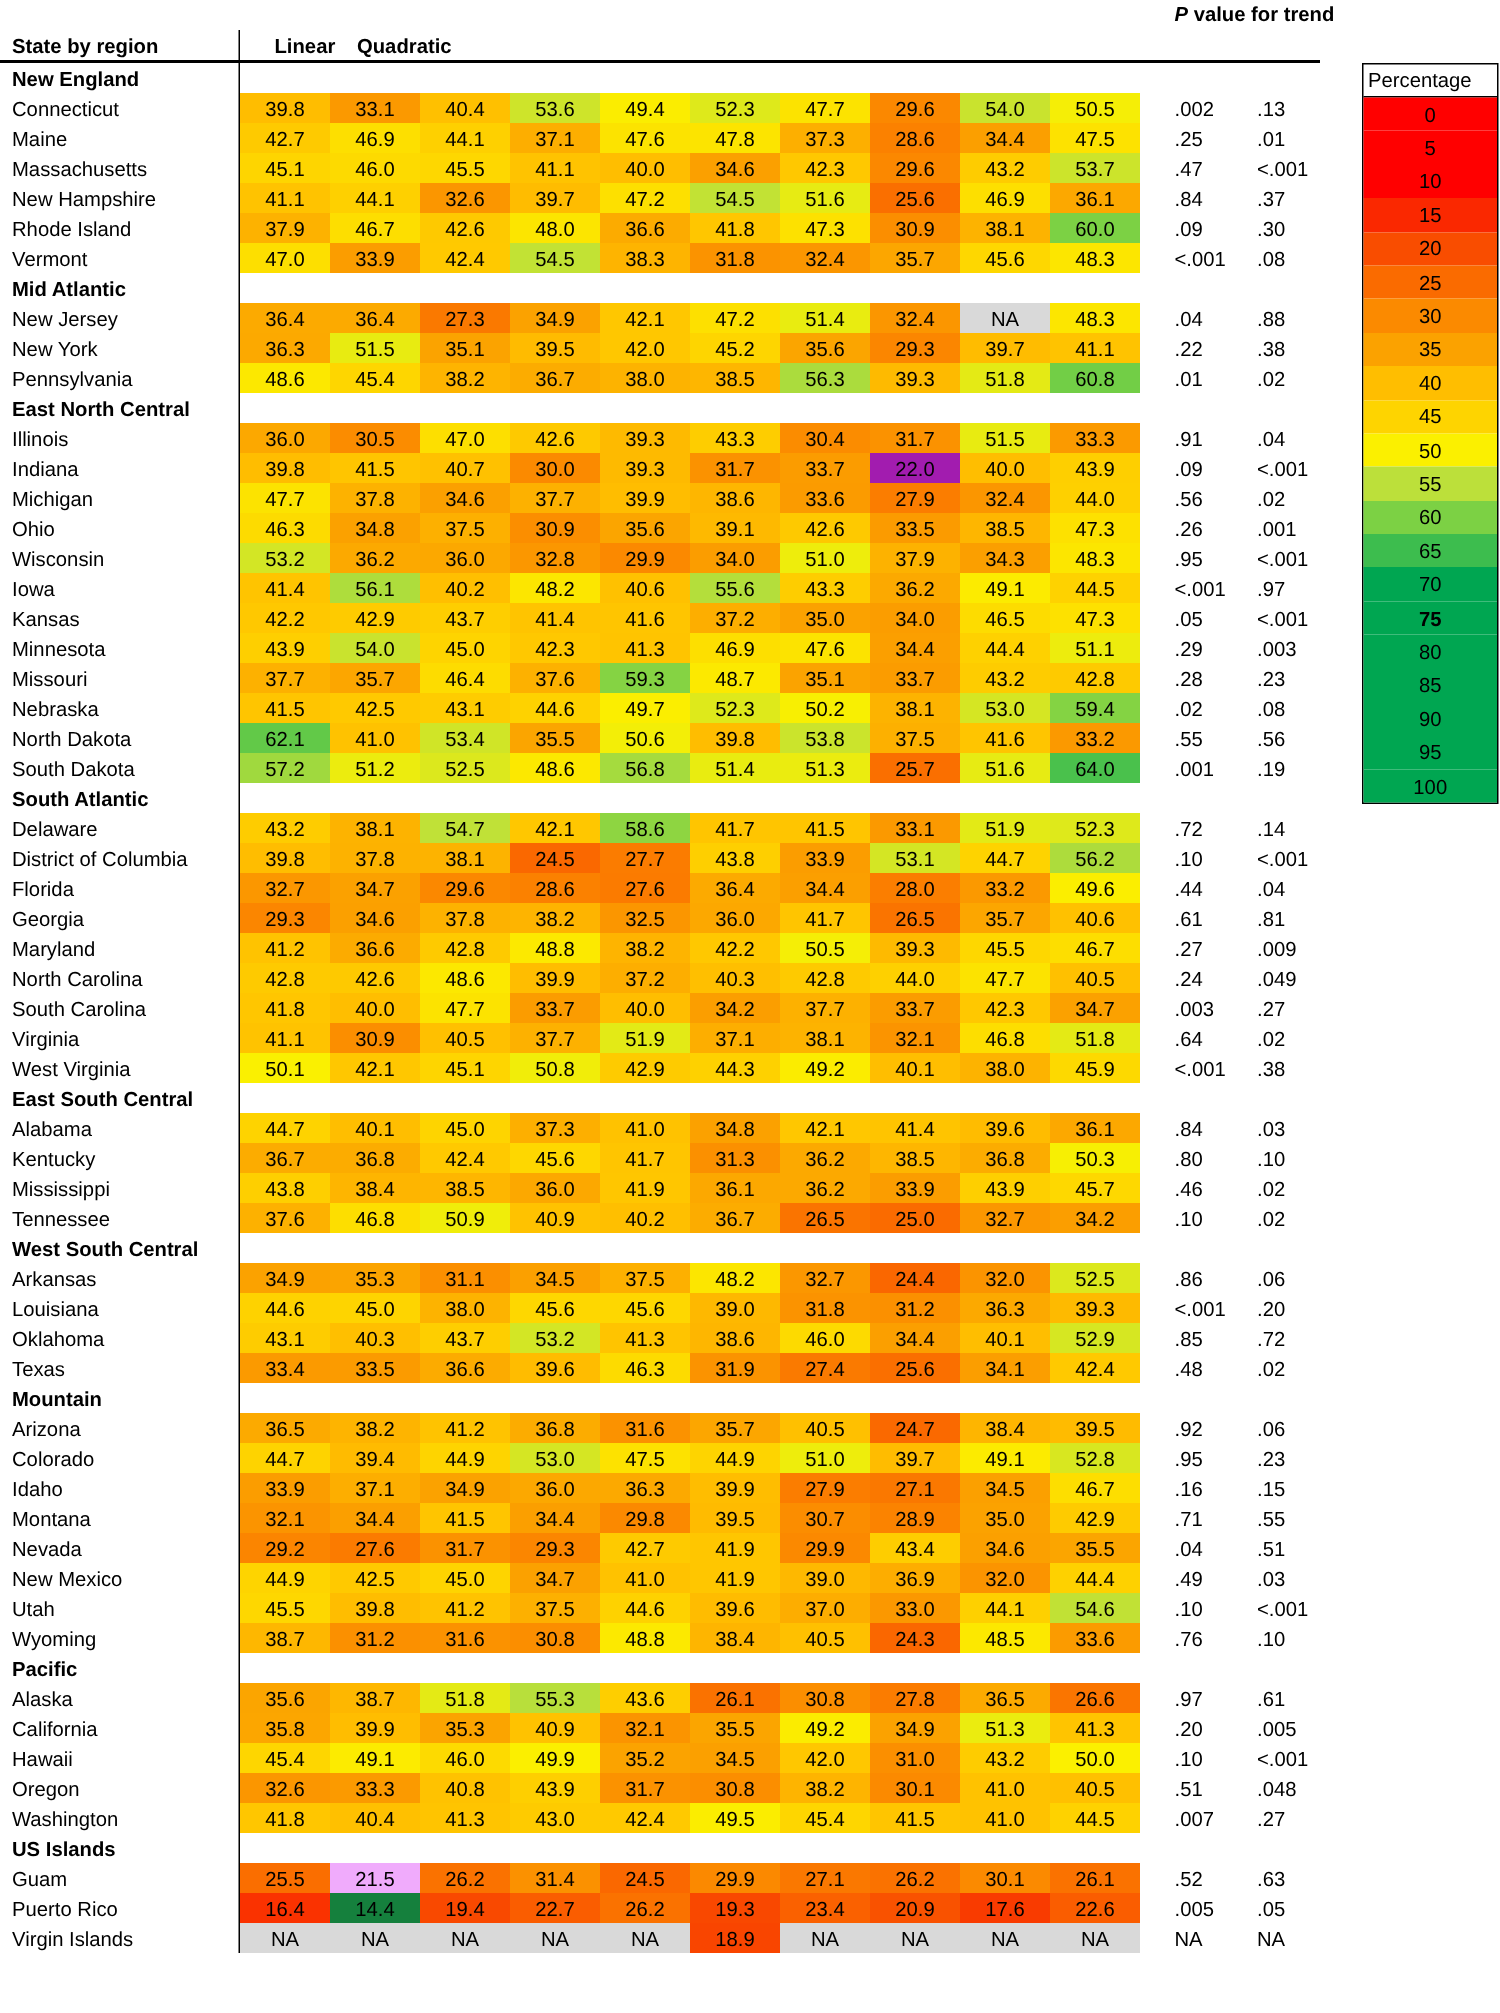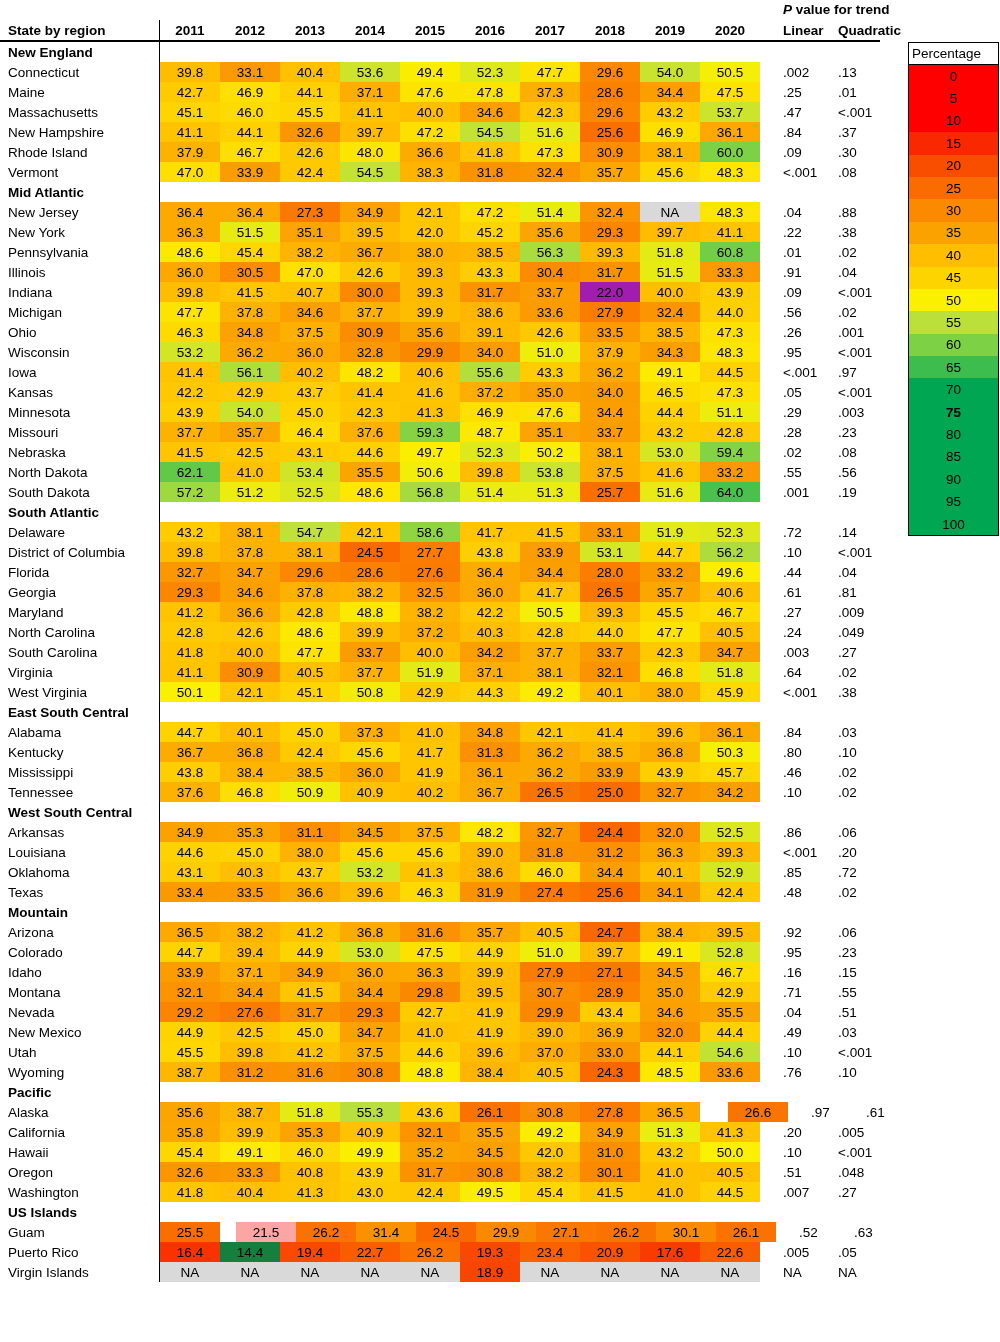--- a/index.html
+++ b/index.html
@@ -25,32 +25,20 @@
   .legend-cell { height:22.4px; display:flex; align-items:center; justify-content:center; font-size:13.5px; }
 </style>
 </head>
 <body>
 
 <div class="p-title"><span class="pi">P</span><span> value for trend</span></div>
 
 <div class="table">
   <div class="row header-row">
     <div class="name-cell">State by region</div>
-    <div id="year-headers" style="display:flex">
-        <div class="val-cell">2011</div>
-        <div class="val-cell">2012</div>
-        <div class="val-cell">2013</div>
-        <div class="val-cell">2014</div>
-        <div class="val-cell">2015</div>
-        <div class="val-cell">2016</div>
-        <div class="val-cell">2017</div>
-        <div class="val-cell">2018</div>
-        <div class="val-cell">2019</div>
-        <div class="val-cell">2020</div>
-      </div>
     <div class="p-lin">Linear</div>
     <div class="p-quad">Quadratic</div>
   </div>
   <div id="rows">
       <div class="row region-row">
         <div class="name-cell">New England</div>
       </div>
       <div class="row state-row">
         <div class="name-cell">Connecticut</div>
         <div class="val-cell" style="background: rgb(255, 189, 0);">39.8</div>
@@ -182,20 +170,23 @@
         <div class="val-cell" style="background: rgb(252, 172, 0);">36.7</div>
         <div class="val-cell" style="background: rgb(253, 179, 0);">38.0</div>
         <div class="val-cell" style="background: rgb(254, 182, 0);">38.5</div>
         <div class="val-cell" style="background: rgb(171, 220, 61);">56.3</div>
         <div class="val-cell" style="background: rgb(254, 186, 0);">39.3</div>
         <div class="val-cell" style="background: rgb(228, 234, 21);">51.8</div>
         <div class="val-cell" style="background: rgb(114, 206, 70);">60.8</div>
         <div class="p-lin">.01</div>
         <div class="p-quad">.02</div>
       </div>
+      <div class="row region-row">
+        <div class="name-cell">East North Central</div>
+      </div>
       <div class="row state-row">
         <div class="name-cell">Illinois</div>
         <div class="val-cell" style="background: rgb(252, 168, 0);">36.0</div>
         <div class="val-cell" style="background: rgb(251, 140, 0);">30.5</div>
         <div class="val-cell" style="background: rgb(253, 223, 0);">47.0</div>
         <div class="val-cell" style="background: rgb(254, 201, 0);">42.6</div>
         <div class="val-cell" style="background: rgb(254, 186, 0);">39.3</div>
         <div class="val-cell" style="background: rgb(254, 205, 0);">43.3</div>
         <div class="val-cell" style="background: rgb(251, 140, 0);">30.4</div>
         <div class="val-cell" style="background: rgb(251, 146, 0);">31.7</div>
@@ -763,21 +754,21 @@
         <div class="name-cell">Alaska</div>
         <div class="val-cell" style="background: rgb(251, 165, 0);">35.6</div>
         <div class="val-cell" style="background: rgb(254, 183, 0);">38.7</div>
         <div class="val-cell" style="background: rgb(228, 234, 21);">51.8</div>
         <div class="val-cell" style="background: rgb(184, 223, 59);">55.3</div>
         <div class="val-cell" style="background: rgb(254, 206, 0);">43.6</div>
         <div class="val-cell" style="background: rgb(250, 114, 0);">26.1</div>
         <div class="val-cell" style="background: rgb(251, 142, 0);">30.8</div>
         <div class="val-cell" style="background: rgb(251, 124, 0);">27.8</div>
         <div class="val-cell" style="background: rgb(252, 170, 0);">36.5</div>
-        <div class="val-cell" style="background: rgb(250, 117, 0); margin-left: 28px;">26.6</div>
+        <div class="val-cell" style="background: rgb(250, 117, 0);">26.6</div>
         <div class="p-lin">.97</div>
         <div class="p-quad">.61</div>
       </div>
       <div class="row state-row">
         <div class="name-cell">California</div>
         <div class="val-cell" style="background: rgb(252, 166, 0);">35.8</div>
         <div class="val-cell" style="background: rgb(255, 189, 0);">39.9</div>
         <div class="val-cell" style="background: rgb(251, 164, 0);">35.3</div>
         <div class="val-cell" style="background: rgb(255, 194, 0);">40.9</div>
         <div class="val-cell" style="background: rgb(251, 148, 0);">32.1</div>
@@ -833,21 +824,21 @@
         <div class="val-cell" style="background: rgb(254, 210, 0);">44.5</div>
         <div class="p-lin">.007</div>
         <div class="p-quad">.27</div>
       </div>
       <div class="row region-row">
         <div class="name-cell">US Islands</div>
       </div>
       <div class="row state-row">
         <div class="name-cell">Guam</div>
         <div class="val-cell" style="background: rgb(250, 110, 0);">25.5</div>
-        <div class="val-cell" style="background: #fca5a5; margin-left: 16px;">21.5</div>
+        <div class="val-cell" style="background: #f0abfc;">21.5</div>
         <div class="val-cell" style="background: rgb(250, 114, 0);">26.2</div>
         <div class="val-cell" style="background: rgb(251, 145, 0);">31.4</div>
         <div class="val-cell" style="background: rgb(250, 104, 0);">24.5</div>
         <div class="val-cell" style="background: rgb(251, 137, 0);">29.9</div>
         <div class="val-cell" style="background: rgb(250, 120, 0);">27.1</div>
         <div class="val-cell" style="background: rgb(250, 114, 0);">26.2</div>
         <div class="val-cell" style="background: rgb(251, 138, 0);">30.1</div>
         <div class="val-cell" style="background: rgb(250, 114, 0);">26.1</div>
         <div class="p-lin">.52</div>
         <div class="p-quad">.63</div>

